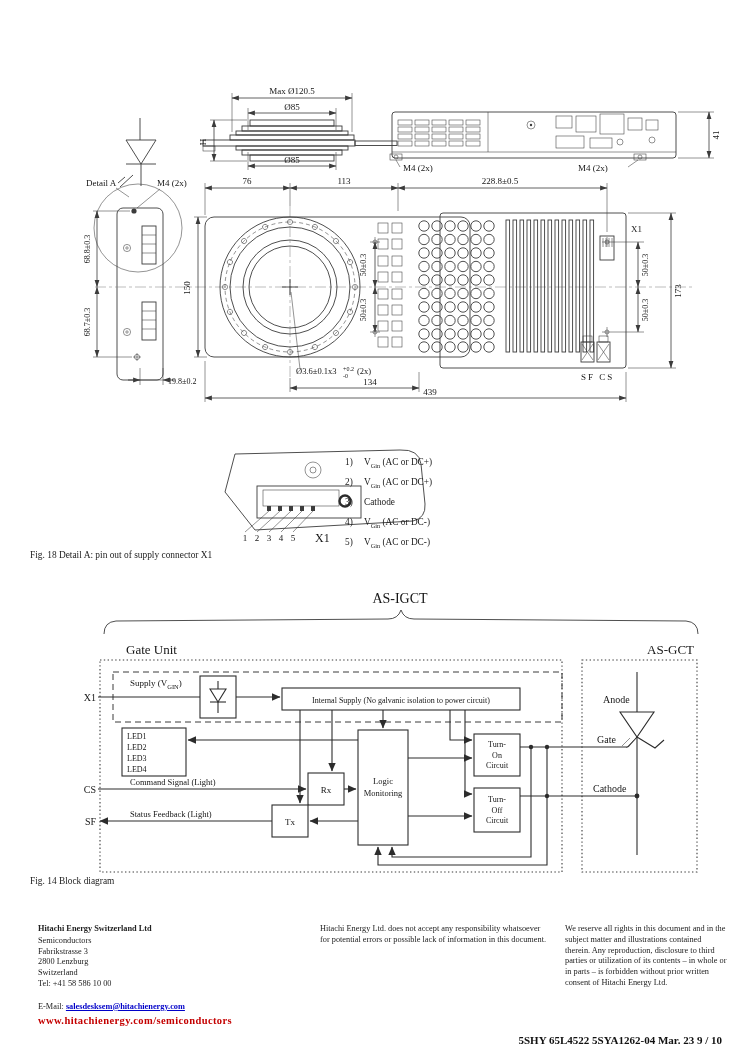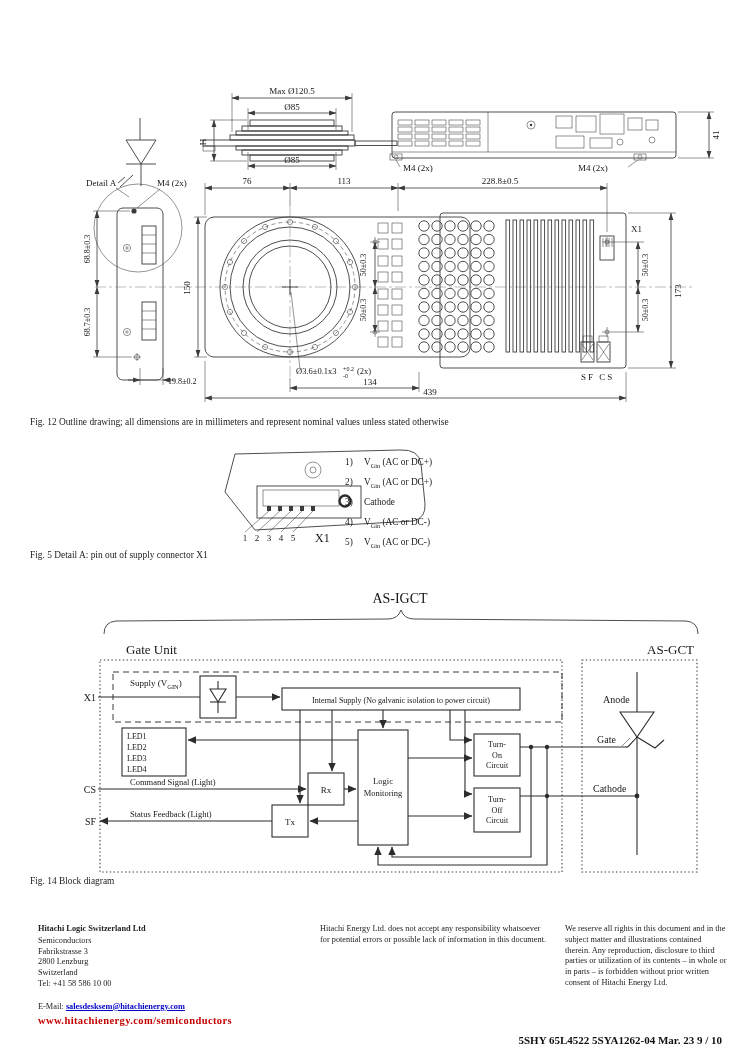--- a/index.html
+++ b/index.html
@@ -380,21 +380,20 @@
         <rect class="ln" x="597" y="262" width="13" height="20"></rect>
         <line class="thin" x1="582" y1="264" x2="593" y2="280"></line>
           <line class="thin" x1="593" y1="264" x2="582" y2="280"></line>
         <line class="thin" x1="598" y1="264" x2="609" y2="280"></line>
           <line class="thin" x1="609" y1="264" x2="598" y2="280"></line>
       </g>
       <text class="t9" x="581" y="300" letter-spacing="2">SF CS</text>
     </g>
   </svg>
 
-  <div class="caption" style="left:30px;top:417px;">Fig. 12 Outline drawing; all dimensions are in millimeters and represent nominal values unless stated otherwise</div>
 
   <svg class="abs" style="left:195px;top:444px;" width="260" height="106" viewBox="0 0 260 106">
     <path class="ln" d="M40,10 L205,6 Q224,5 226,20 L230,60 Q231,74 218,77 L60,86 L30,48 Z"></path>
     <circle class="thin" cx="118" cy="26" r="8"></circle>
       <circle class="thin" cx="118" cy="26" r="3"></circle>
     <rect class="ln" x="62" y="42" width="104" height="32"></rect>
     <rect class="thin" x="68" y="46" width="76" height="16"></rect>
     <circle cx="150" cy="57" r="5.5" fill="none" stroke="#2c2c2c" stroke-width="2.4"></circle>
     <rect x="72" y="62" width="4" height="5" fill="#3b3b3b"></rect>
       <rect x="83" y="62" width="4" height="5" fill="#3b3b3b"></rect>
@@ -415,21 +414,21 @@
   </svg>
 
   <div class="pinlist">
     <div class="pinrow"><span class="pn">1)</span><span><span>V</span><sub>Gin</sub><span> (AC or DC+)</span></span></div>
     <div class="pinrow"><span class="pn">2)</span><span><span>V</span><sub>Gin</sub><span> (AC or DC+)</span></span></div>
     <div class="pinrow"><span class="pn">3)</span><span><span>Cathode</span><sub></sub><span></span></span></div>
     <div class="pinrow"><span class="pn">4)</span><span><span>V</span><sub>Gin</sub><span> (AC or DC-)</span></span></div>
     <div class="pinrow"><span class="pn">5)</span><span><span>V</span><sub>Gin</sub><span> (AC or DC-)</span></span></div>
   </div>
 
-  <div class="caption" style="left:30px;top:550px;">Fig. 5 Detail A: pin out of supply connector X1</div>
+  <div class="caption" style="left:30px;top:550px;">Fig. 18 Detail A: pin out of supply connector X1</div>
 
   <svg class="abs" style="left:0;top:588px;" width="750" height="300" viewBox="0 0 750 300">
     <defs>
       <marker id="ah" markerWidth="9" markerHeight="8" refX="7.6" refY="3.5" orient="auto-start-reverse">
         <path d="M0,0 L8,3.5 L0,7 Z" fill="#2c2c2c"></path>
       </marker>
     </defs>
 
     <text class="t14 mid" x="400" y="15">AS-IGCT</text>
     <path class="ln" d="M104,46 Q104,34 116,33 L388,31 Q398,31 401,22 Q404,31 414,31 L686,33 Q698,34 698,46" stroke-width="1.2"></path>
@@ -515,21 +514,21 @@
       <path class="wire" d="M637,149 L655,160 L664,152"></path>
     </g>
     <text class="t10" x="603" y="115">Anode</text>
     <text class="t10" x="597" y="155">Gate</text>
     <text class="t10" x="593" y="204">Cathode</text>
   </svg>
 
   <div class="caption" style="left:30px;top:876px;">Fig. 14 Block diagram</div>
 
   <div class="fcol" style="left:38px;width:262px;">
-    <div class="cname">Hitachi Logic Switzerland Ltd</div>
+    <div class="cname">Hitachi Energy Switzerland Ltd</div>
     <div>Semiconductors</div>
     <div>Fabrikstrasse 3</div>
     <div>2800 Lenzburg</div>
     <div>Switzerland</div>
     <div>Tel: +41 58 586 10 00</div>
     <div class="emailrow">
       <span>E-Mail: </span><a href="#">salesdesksem@hitachienergy.com</a>
     </div>
     <div class="website">www.hitachienergy.com/semiconductors</div>
   </div>

